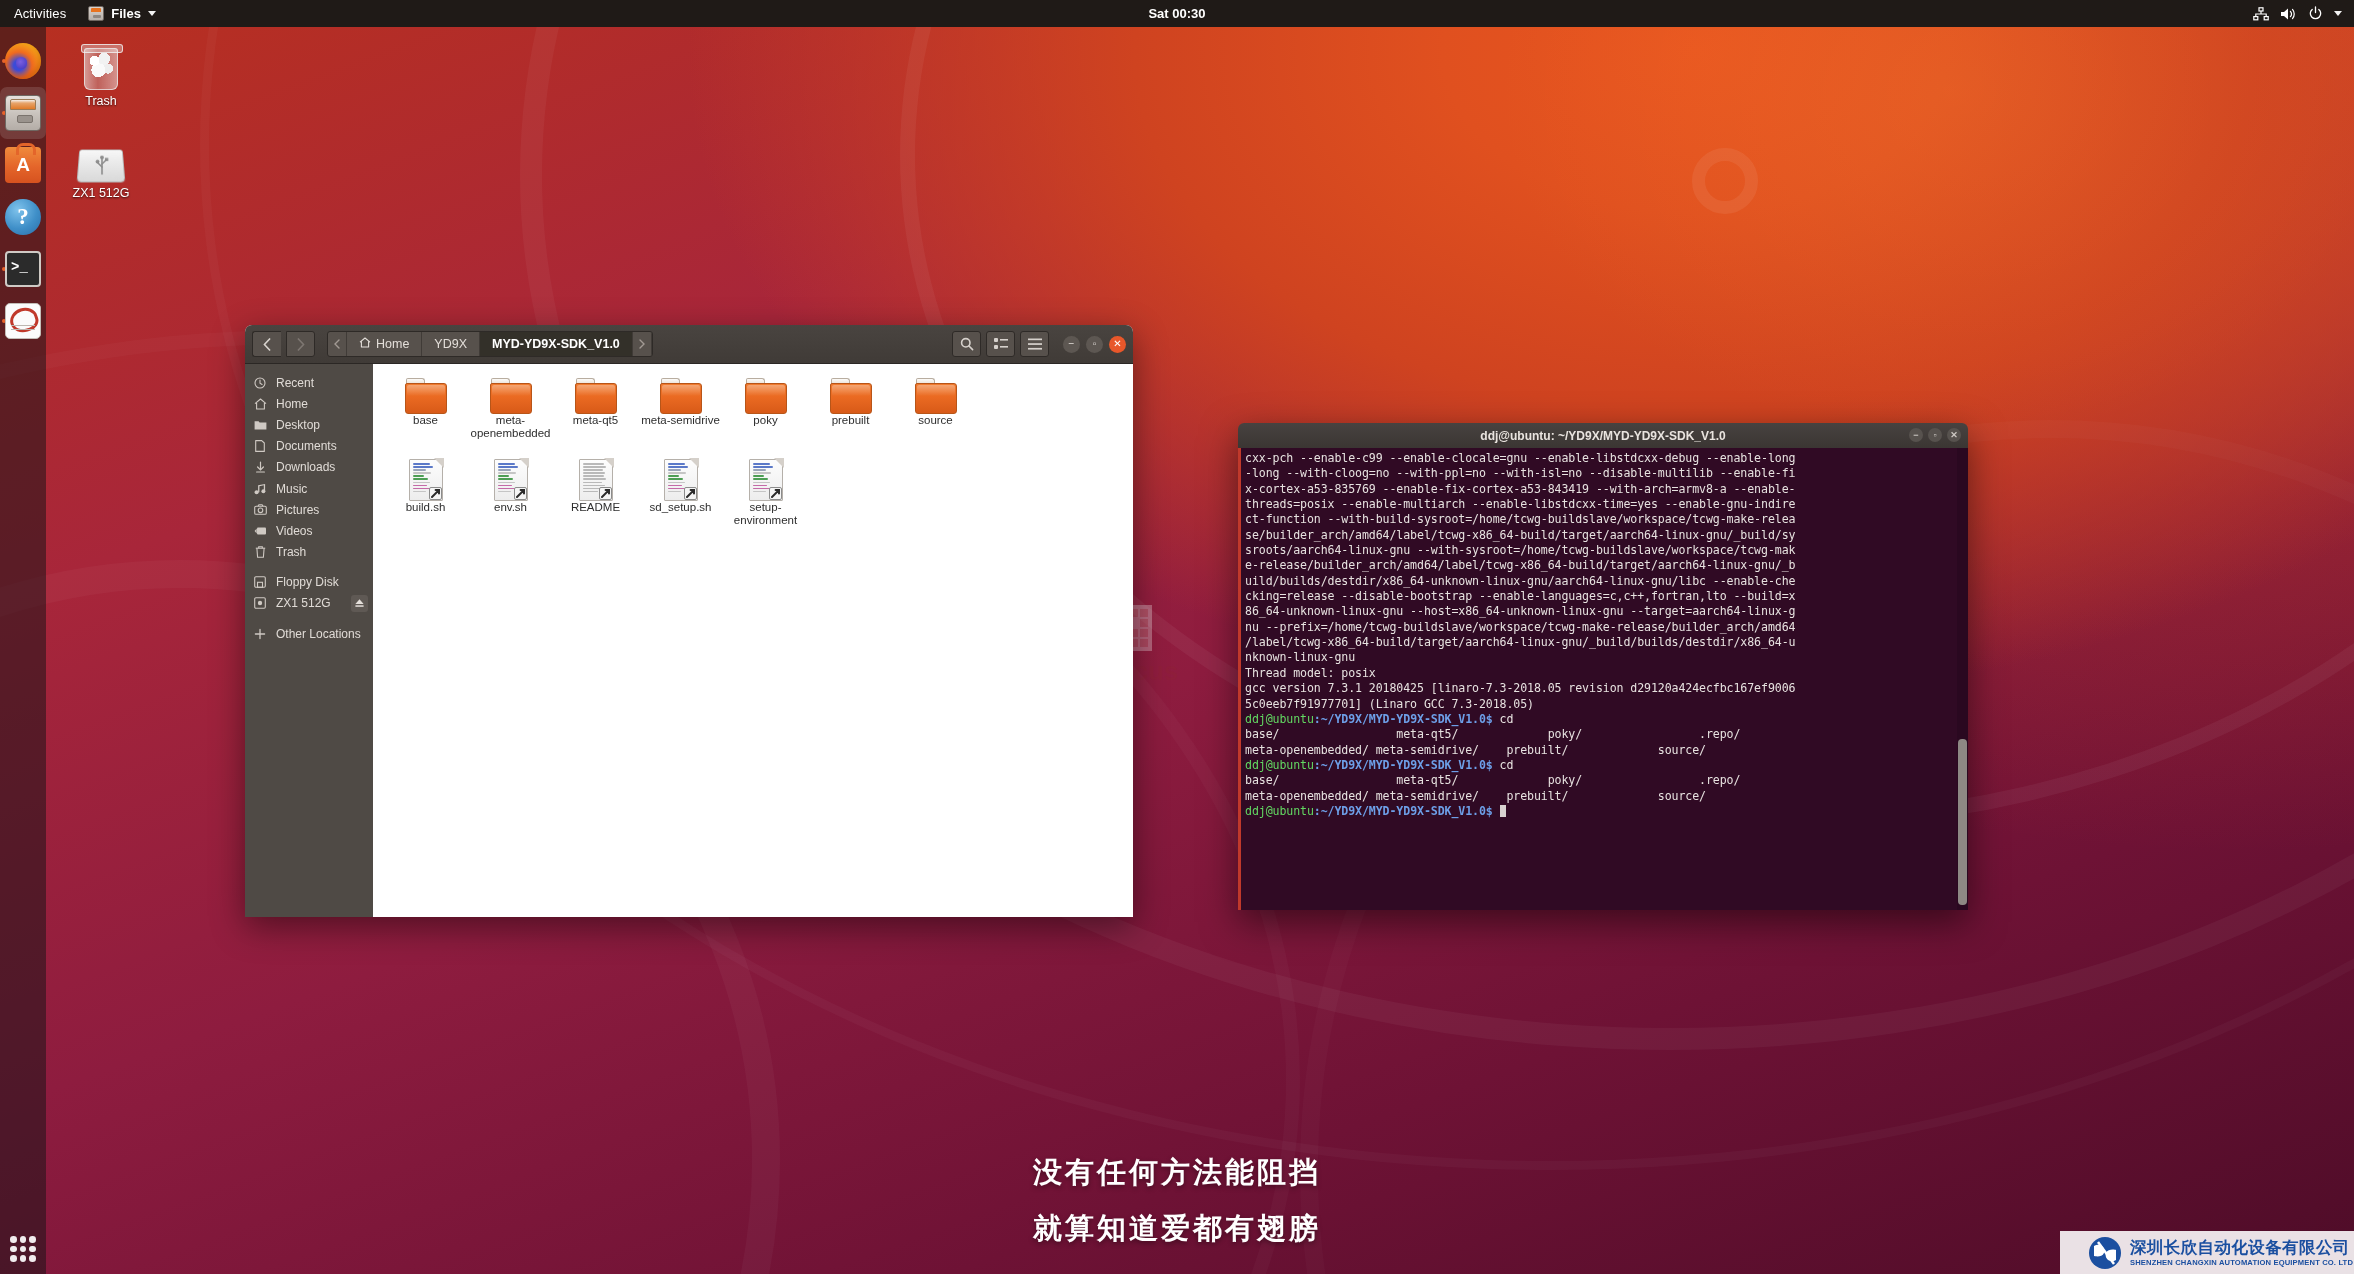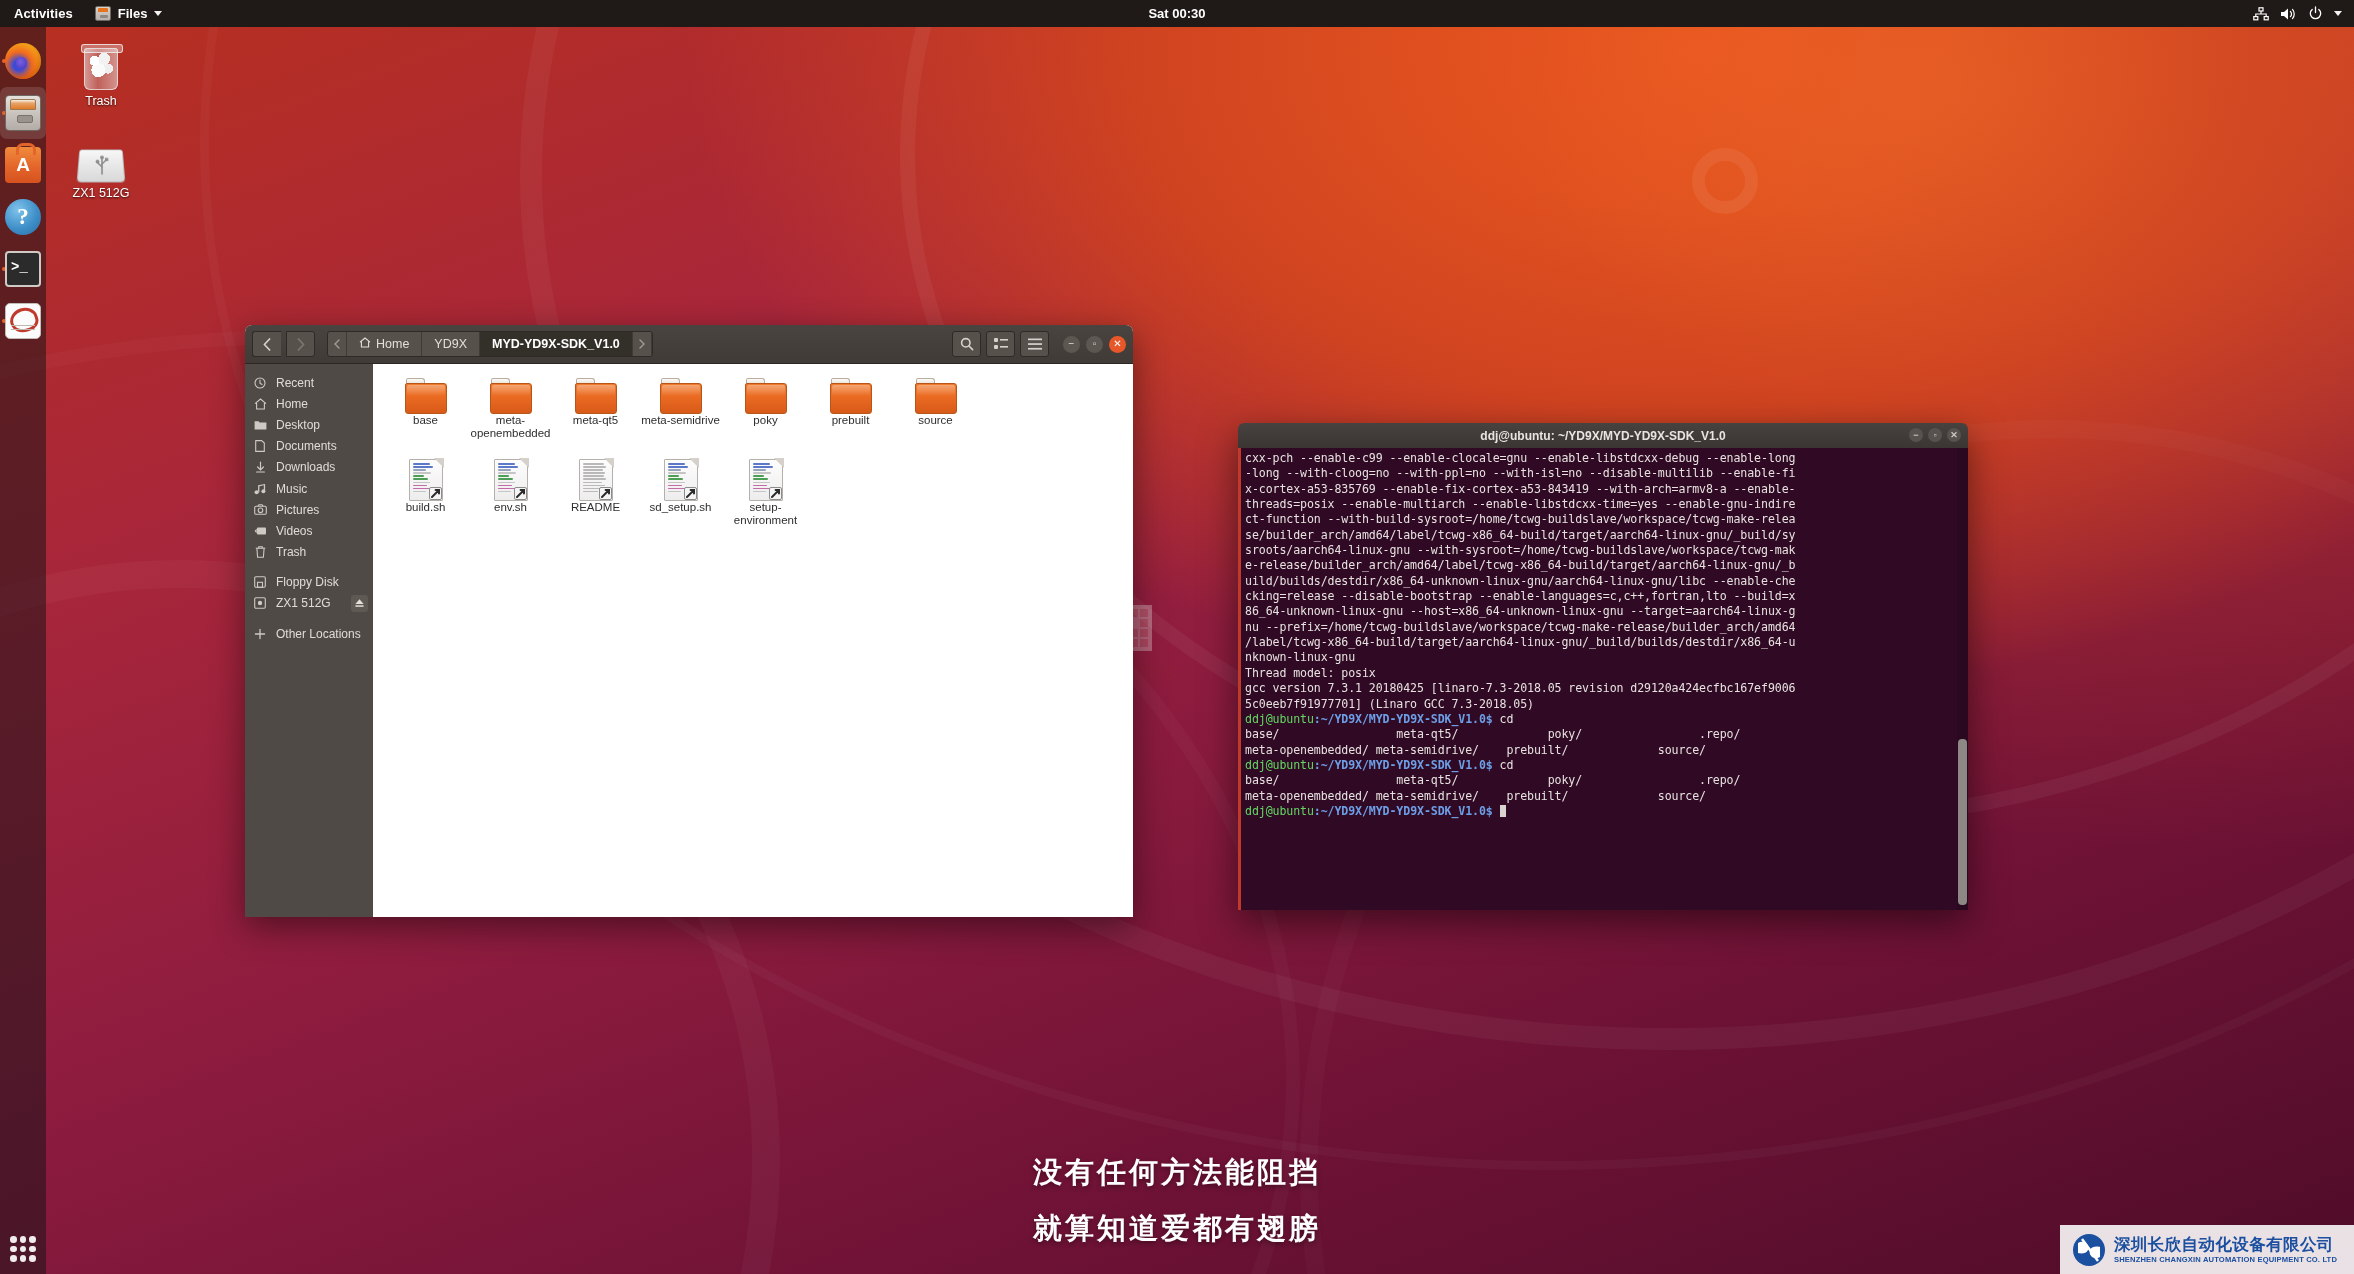--- a/index.html
+++ b/index.html
@@ -54,21 +54,21 @@
     position: absolute; left: 0; top: 0;
     width: 2354px; height: 27px;
     background: #1f1a17;
     display: flex; align-items: center;
     color: #ffffff;
     font-size: 13px;
     z-index: 60;
   }
   .tb-activities {
     padding: 0 12px 0 14px; height: 27px; line-height: 27px;
-    font-weight: bold; font-size: 13px; letter-spacing: .1px;
+    font-weight: normal; font-size: 13px; letter-spacing: .1px;
   }
   .tb-app { display: flex; align-items: center; gap: 7px; padding: 0 10px; height: 27px; }
   .tb-app-label { font-weight: bold; font-size: 13px; }
   .tb-files-icon {
     width: 16px; height: 15px; position: relative;
     background: linear-gradient(180deg,#d8d2cc,#b8b1ab);
     border: 1px solid #6e6660; border-radius: 2px;
   }
   .tb-files-icon::before {
     content:""; position:absolute; left:2px; top:1px; right:2px; height:4px;
@@ -451,24 +451,24 @@
     text-align: center; z-index: 12;
     color: #ffffff;
     font-family: "DejaVu Sans", sans-serif;
     font-weight: bold;
     pointer-events: none;
   }
   #lyrics div { font-size: 29px; line-height: 56px; letter-spacing: 3px; text-shadow: 0 2px 5px rgba(0,0,0,.4); }
 
   #logo {
     position: absolute; right: 0; bottom: 0;
-    width: 294px; height: 49px;
+    width: 294px; height: 43px;
     background: rgba(255,255,255,.88);
     display: flex; align-items: center; gap: 8px;
-    padding-left: 12px;
+    padding-left: 28px;
     z-index: 14;
   }
   #logo .lg-mark {
     width: 34px; height: 34px; flex: none;
     position: relative;
   }
   #logo .lg-text { display: flex; flex-direction: column; }
   #logo .lg-cn { color: #1b4fa0; font-size: 16.5px; font-weight: bold; letter-spacing: .4px; line-height: 19px;
                  font-family: "DejaVu Sans", sans-serif; }
   #logo .lg-en { color: #1b4fa0; font-size: 7.6px; font-weight: bold; letter-spacing: .15px; line-height: 11px; }

